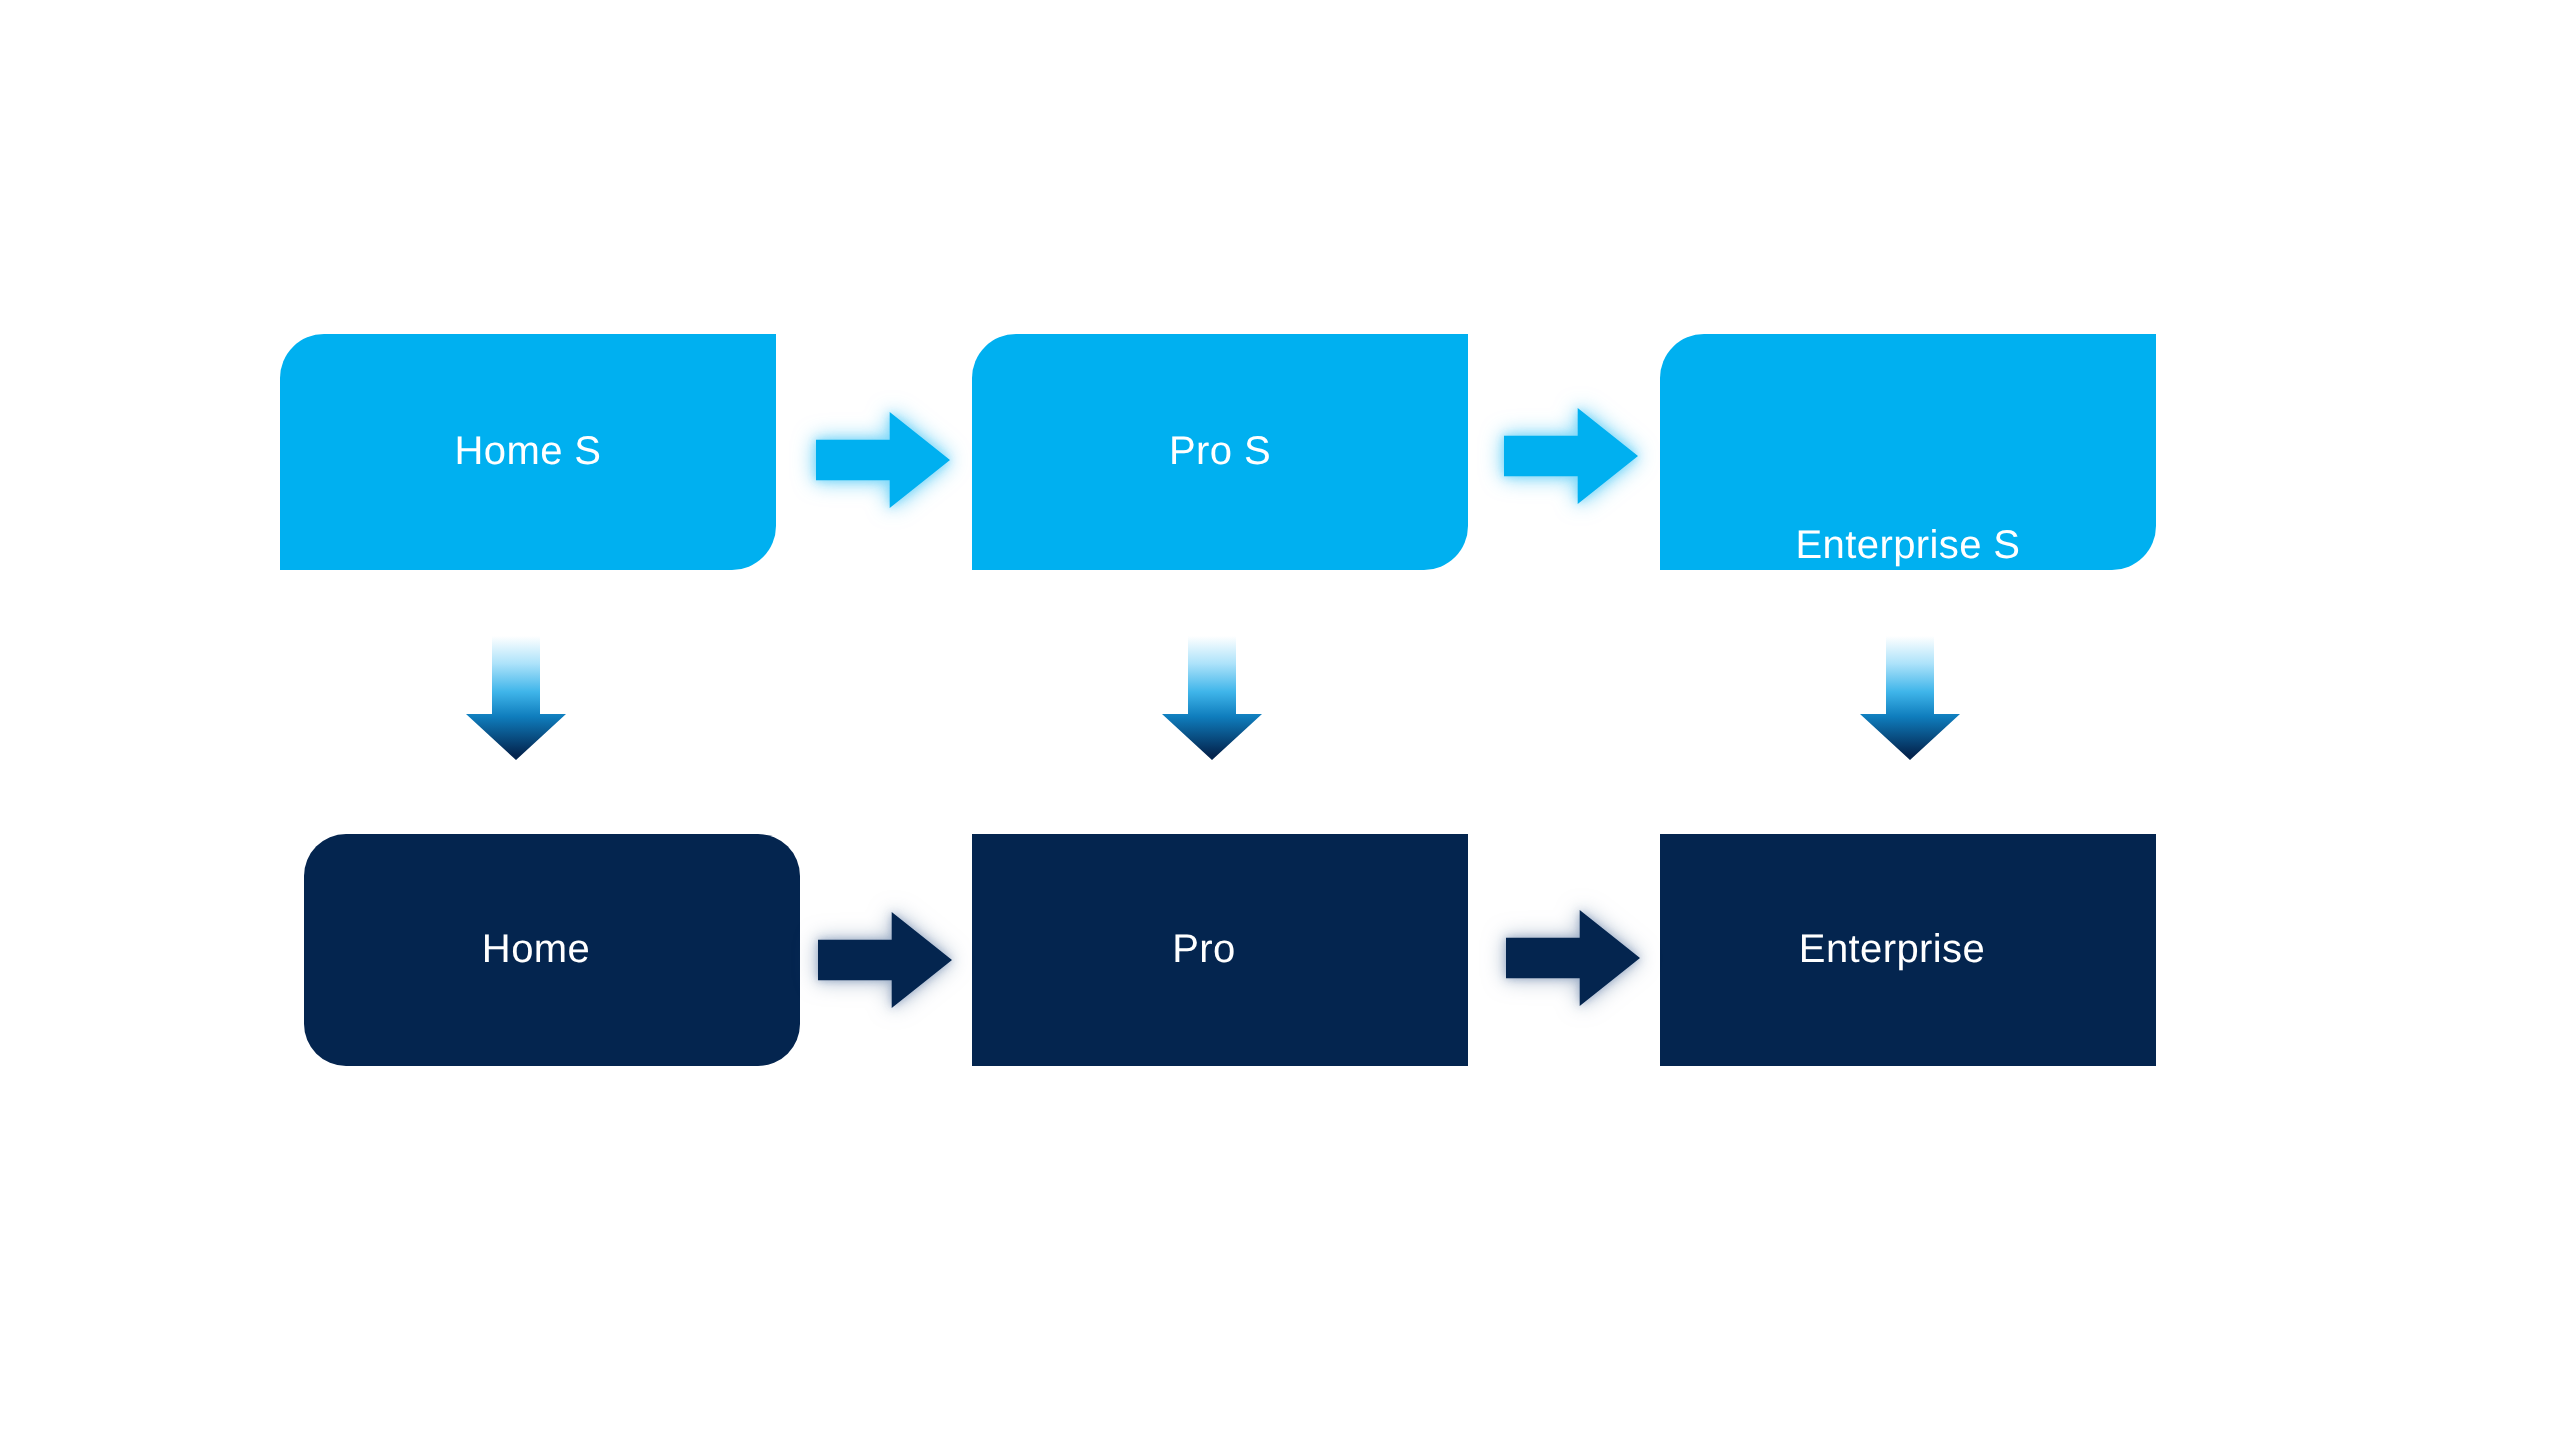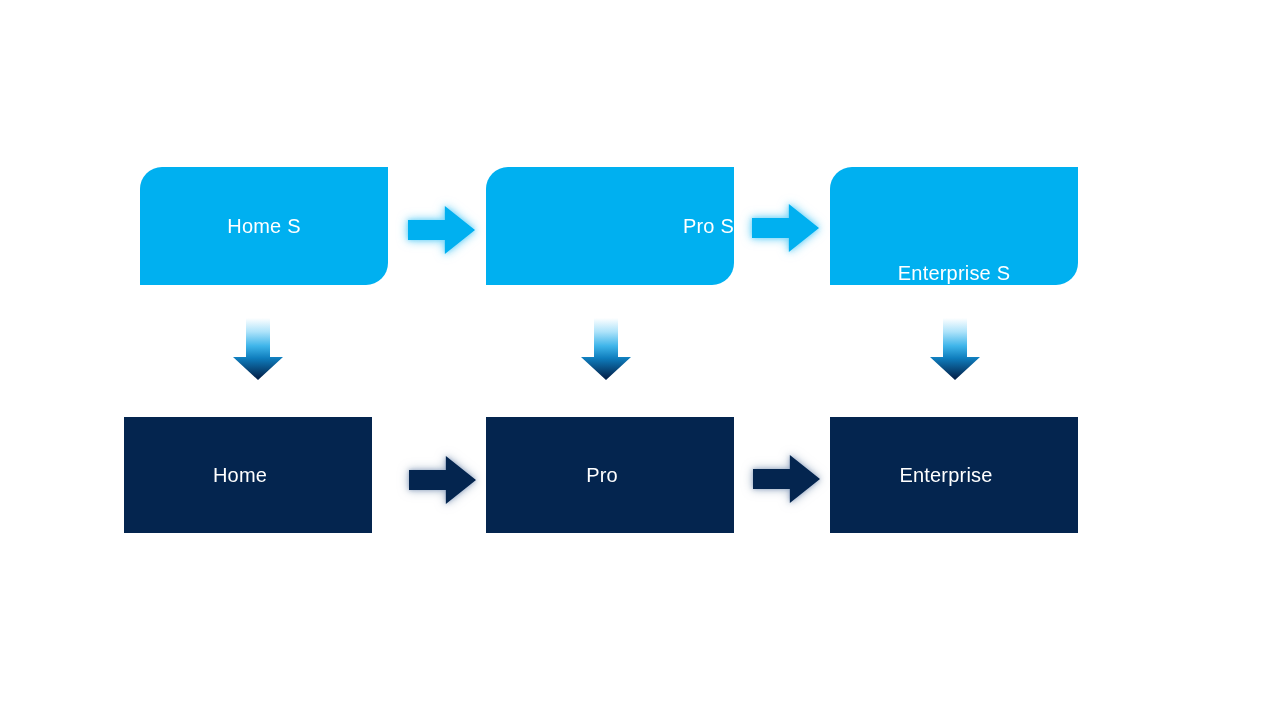--- a/index.html
+++ b/index.html
@@ -36,23 +36,23 @@
     background: var(--light-blue, #00B0F0);
     border-radius: 22px 0 22px 0; 
   }
   .box.dark {
     height: 116px;
     background: var(--dark-navy, #04254F);
   }
   .box.dark .label { transform: translateX(-8px); }
 
   .pos-t1 { left: 140px; top: 167px; }
-  .pos-t2 { left: 486px; top: 167px; justify-content: flex-end; }
+  .pos-t2 { left: 486px; top: 167px; }
   .pos-t3 { left: 830px; top: 167px; align-items: flex-end; }
-  .pos-b1 { left: 124px; top: 417px; }
+  .pos-b1 { left: 152px; top: 417px; border-radius: 21px; }
   .pos-b2 { left: 486px; top: 417px; }
   .pos-b3 { left: 830px; top: 417px; text-align: right; }
 
   
   .arrow-wrap { position: absolute; }
   .glow-light {
     filter: drop-shadow(0 0 2px rgba(130, 217, 250, 0.95))
             drop-shadow(0 0 5px rgba(0, 176, 240, 0.55));
   }
   .glow-dark {

